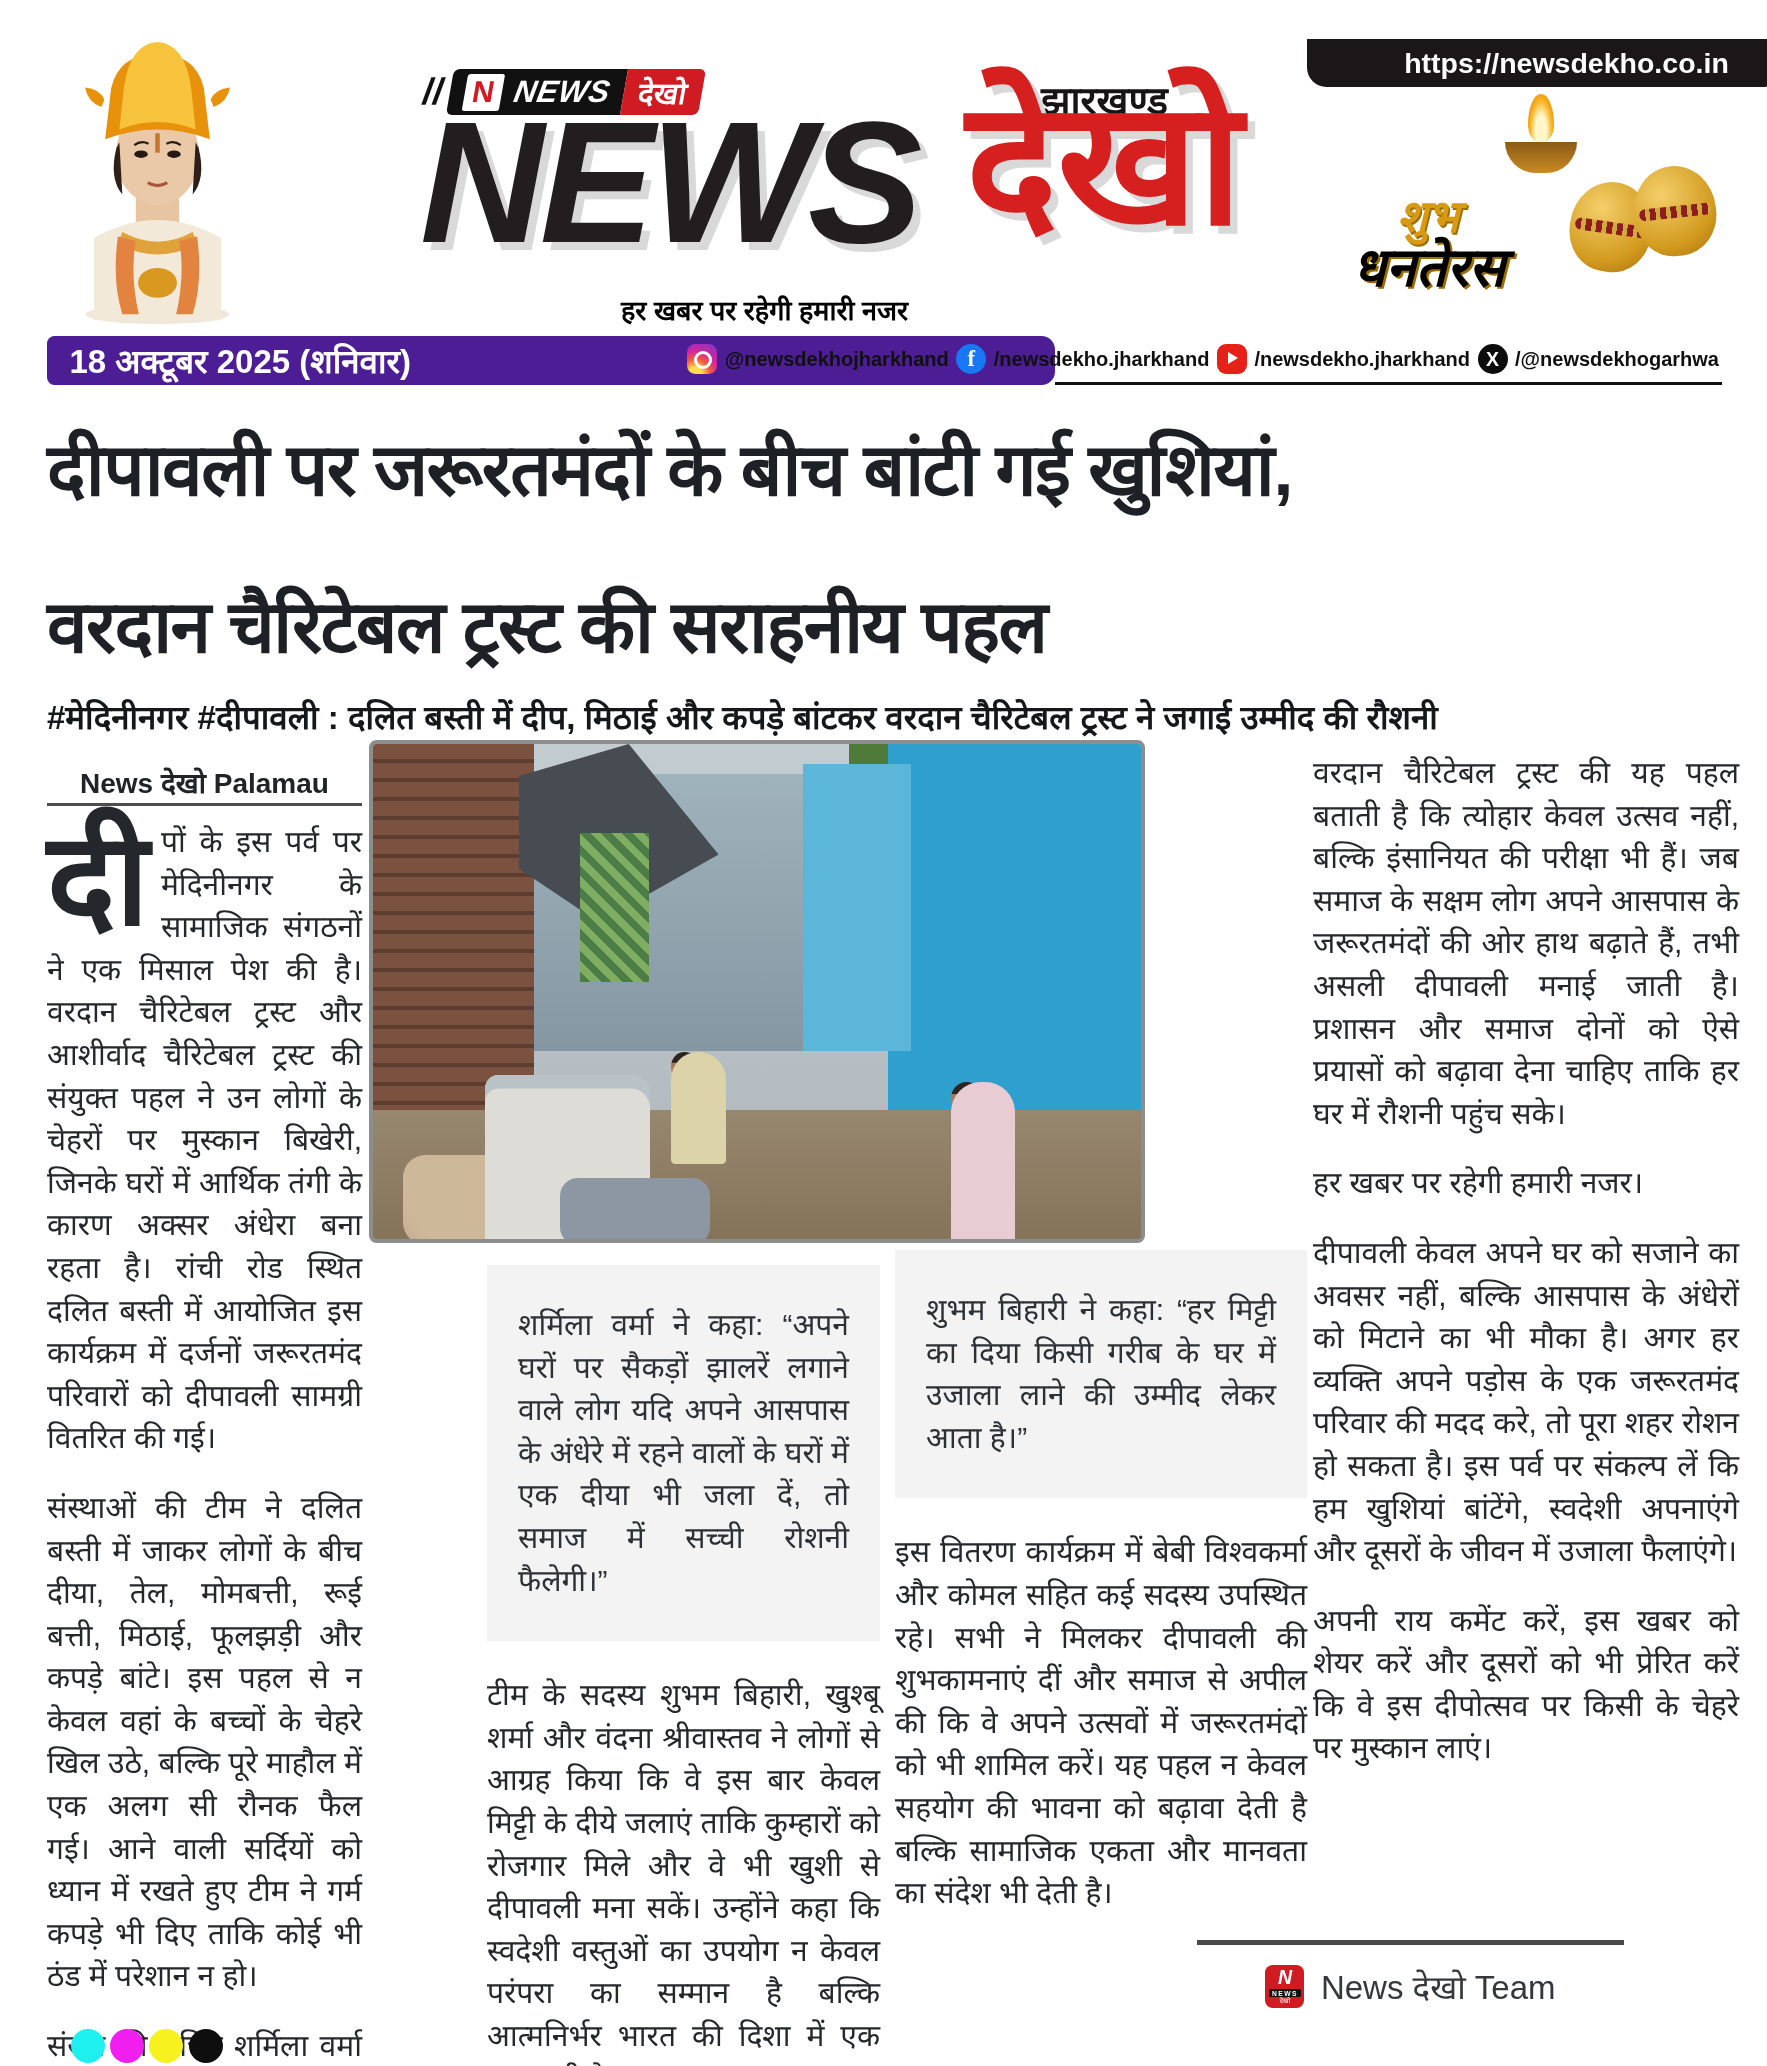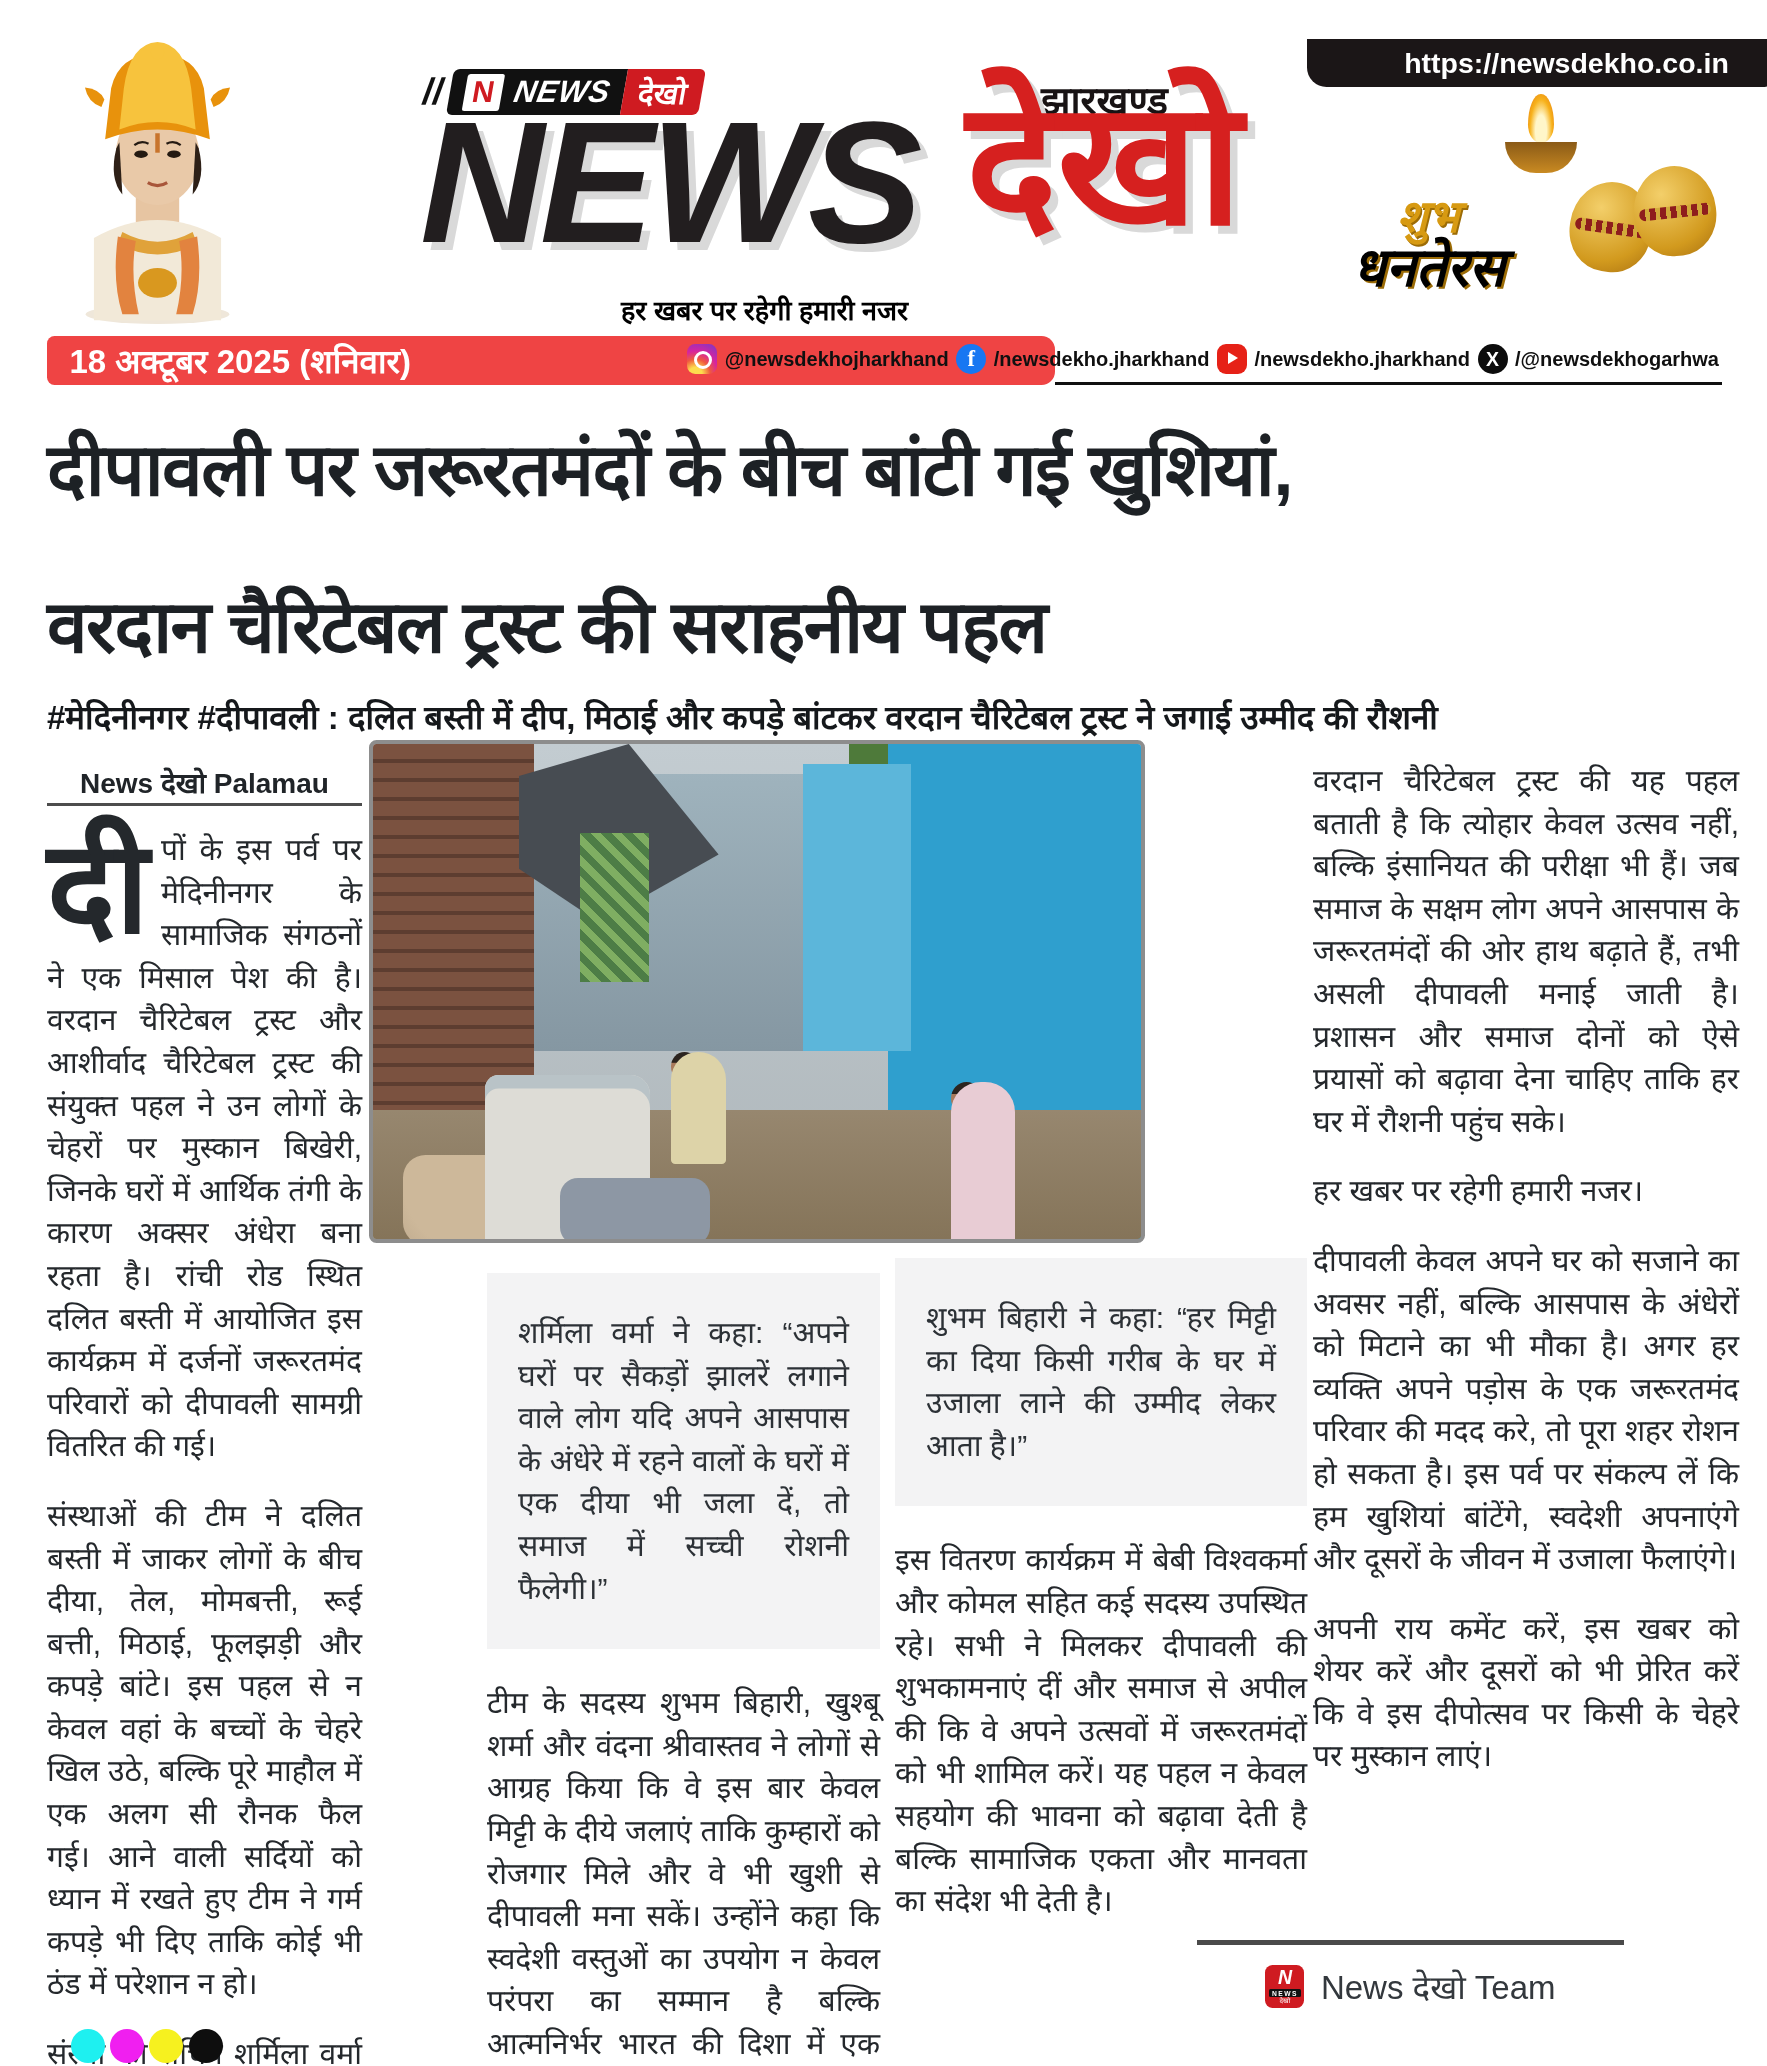--- a/index.html
+++ b/index.html
@@ -24,21 +24,21 @@
   .diya-bowl{position:absolute;left:160px;top:48px;width:72px;height:31px;background:linear-gradient(#8a5a17,#c98a22);border-radius:0 0 36px 36px;}
   .pot{position:absolute;width:82px;height:90px;background:radial-gradient(circle at 35% 30%,#f3cf6a,#d29a1e 65%,#a86f10);border-radius:50% 50% 46% 46%;}
   .pot.p1{left:225px;top:88px;transform:rotate(8deg);}
   .pot.p2{left:289px;top:72px;transform:rotate(-6deg);}
   .pot:after{content:"";position:absolute;left:6%;top:44%;width:88%;height:12px;background:repeating-linear-gradient(90deg,#8e1d1d 0 6px,#d2aa3a 6px 10.5px);border-radius:6px;}
   .fest-text1{position:absolute;left:52px;top:90px;font-size:45px;font-weight:900;font-style:italic;color:#d79a12;text-shadow:1.5px 1.5px 0 #9c6c06;}
   .fest-text2{position:absolute;left:7.5px;top:134px;font-size:54px;font-weight:900;font-style:italic;color:#000000;text-shadow:2.2px 2.2px 0 #9c6c06;}
 
   
   .datebar{position:absolute;left:47px;top:336px;width:1675px;height:49px;}
-  .datebar .black{position:absolute;left:0;top:0;width:1008px;height:100%;background:#ef4444;border-radius:7.5px 13.5px 13.5px 7.5px;display:flex;align-items:center;padding-left:22.5px;box-sizing:border-box;}
+  .datebar .black{position:absolute;left:0;top:0;width:1008px;height:100%;background:#4c1d95;border-radius:7.5px 13.5px 13.5px 7.5px;display:flex;align-items:center;padding-left:22.5px;box-sizing:border-box;}
   .datebar .date{color:#fff;font-size:33px;font-weight:700;}
   .socialstrip{position:absolute;left:1008px;right:0;top:0;height:100%;background:#fff;border-bottom:3.7px solid #101010;display:flex;align-items:center;justify-content:flex-end;gap:7.5px;padding-right:3px;box-sizing:border-box;}
   .handle{font-size:20px;font-weight:800;color:#101010;white-space:nowrap;}
   .sicon{width:30px;height:30px;border-radius:50%;flex:0 0 auto;position:relative;}
   .sicon.ig{border-radius:8.2px;background:radial-gradient(circle at 28% 100%,#fddc4e 0 18%,#f05a3e 40%,#d6249f 62%,#7738c8 100%);}
   .sicon.ig:after{content:"";position:absolute;left:6.7px;top:6.7px;width:12px;height:12px;border:3px solid #fff;border-radius:50%;}
   .sicon.fb{background:#1877f2;}
   .sicon.fb:after{content:"f";position:absolute;left:0;top:0;width:100%;height:100%;display:flex;align-items:center;justify-content:center;color:#fff;font-size:22.5px;font-weight:900;font-family:"Liberation Serif",serif;}
   .sicon.yt{background:#e62117;border-radius:9px;}
   .sicon.yt:after{content:"";position:absolute;left:11.2px;top:8.2px;border-left:10.5px solid #fff;border-top:6.7px solid transparent;border-bottom:6.7px solid transparent;}
@@ -75,21 +75,21 @@
   
   .footer-rule{position:absolute;left:1197px;top:1940px;width:427px;border-top:5.2px solid #4a4a4a;}
   .footer-credit{position:absolute;left:1197px;top:1964px;width:427px;display:flex;align-items:center;justify-content:center;gap:16.5px;}
   .flogo{width:39px;height:43px;background:#cf1b21;border-radius:7.5px;display:flex;flex-direction:column;align-items:center;justify-content:center;}
   .flogo .fn{color:#fff;font-weight:900;font-style:italic;font-size:19.5px;line-height:19.5px;}
   .flogo .fnews{background:#111;color:#fff;font-size:6.7px;font-weight:800;letter-spacing:1.5px;padding:0.7px 3px;border-radius:1.5px;margin-top:1.5px;}
   .flogo .fdekho{color:#fff;font-size:6.7px;line-height:7.5px;}
   .fteam{font-size:33px;color:#33383d;}
 
   
-  .col{position:absolute;text-align:justify;font-size:30px;line-height:1.42;color:#24282c;margin-top:8px;}
+  .col{position:absolute;text-align:justify;font-size:30px;line-height:1.42;color:#24282c;}
   .col p{margin:0 0 27px 0;}
   .c1{left:47px;top:821px;width:315px;}
   .c2{left:487px;top:1265px;width:393px;}
   .c3{left:895px;top:1250px;width:412px;}
   .c4{left:1313px;top:752px;width:426px;}
   .dropcap{float:left;font-size:129px;line-height:0.74;font-weight:700;padding:10.5px 12px 0 0;color:#24282c;}
   .quote{background:#f3f3f4;padding:39px 31px;margin:0 0 33px 0;color:#2c3136;}
   .c4 .short{margin-bottom:27px;}
 
   

